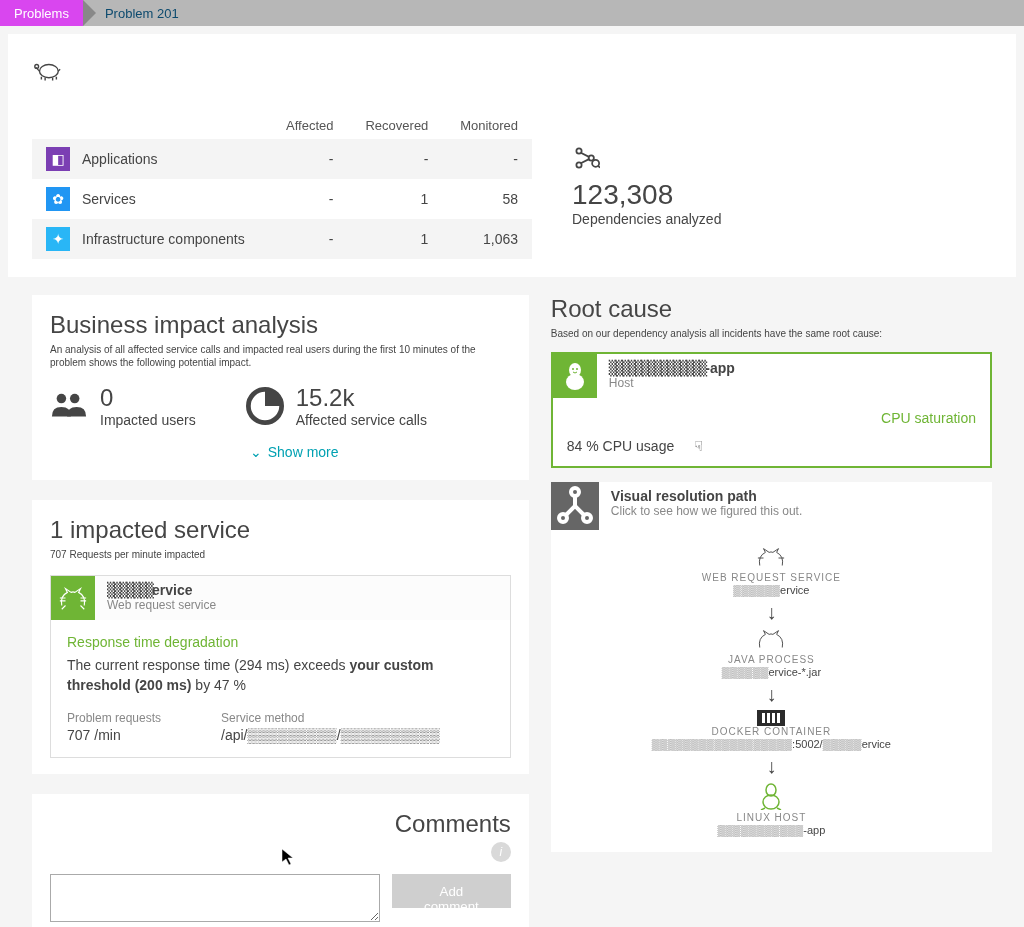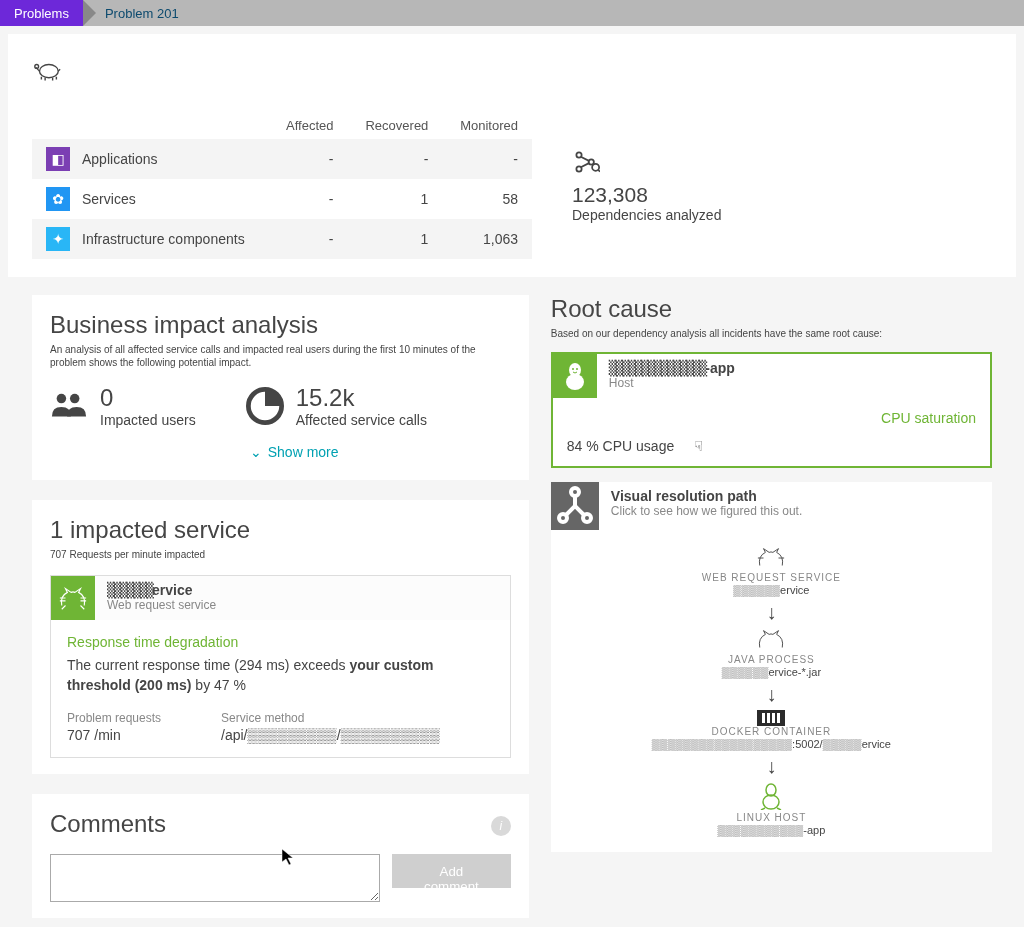--- a/index.html
+++ b/index.html
@@ -18,21 +18,21 @@
     font-size: 13px;
   }
   .breadcrumb-item {
     padding: 0 14px;
     color: #fff;
     height: 100%;
     display: flex;
     align-items: center;
     position: relative;
   }
-  .breadcrumb-item.active { background: #6d28d9; }
+  .breadcrumb-item.active { background: #d946ef; }
   .breadcrumb-item.active::after {
     content: "";
     position: absolute;
     right: -13px; top: 0;
     border-left: 13px solid #888;
     border-top: 13px solid transparent;
     border-bottom: 13px solid transparent;
   }
   .breadcrumb-item.current { color: #0c4a6e; padding-left: 22px;}
   
@@ -53,21 +53,21 @@
   .impact-table table { border-collapse: collapse; width: 500px;}
   .impact-table th { font-weight:400; color:#555; text-align:right; padding:6px 14px; font-size:13px;}
   .impact-table td { padding:8px 14px; text-align:right; font-size:14px;}
   .impact-table td.label { text-align:left; display:flex; align-items:center; gap:12px;}
   .impact-table tbody tr:nth-child(odd){ background:#f4f4f4;}
   .cat-icon { width:24px; height:24px; display:inline-flex; align-items:center; justify-content:center; color:#fff; font-size:14px;}
   .ci-app { background:#7b3fb3;}
   .ci-svc { background:#2196f3;}
   .ci-inf { background:#29b6f6;}
   .deps { display:flex; flex-direction:column; }
-  .deps-num { font-size:21px; color:#454545; margin-top:4px;}
+  .deps-num { font-size:28px; color:#454545; margin-top:4px;}
   .deps-label{ color:#454545; }
   .deps-icon svg{ width:28px; height:28px; stroke:#454545;}
 
   .cols { display:flex; gap:18px; align-items:flex-start; padding: 0 24px;}
   .col-left { flex:0 0 480px; }
   .col-right { flex:1; }
   .panel { background:#fff; padding:16px 18px; margin-bottom:20px; }
   .panel h2 { font-size:24px; font-weight:300; color:#454545; margin-bottom:4px;}
   .panel .sub { font-size:10px; color:#454545; margin-bottom:12px; line-height:1.35;}
   .bia-stats { display:flex; gap:50px; margin-top:14px;}
@@ -110,21 +110,21 @@
   .vrp-sub{ font-size:12px; color:#888;}
   .vrp-body{ padding:16px 0; display:flex; flex-direction:column; align-items:center; gap:4px;}
   .vrp-node{ text-align:center; font-size:10px; color:#454545;}
   .vrp-node .nlabel{ letter-spacing:1px; color:#888;}
   .vrp-node .nname{ font-size:11px; margin-top:1px;}
   .arrow-down{ font-size:20px; color:#454545; line-height:0.8; margin:4px 0;}
   .barcode{ width:28px; height:16px; background:#2b2b2b; display:inline-flex; align-items:center; justify-content:center; gap:2px;}
   .barcode span{ width:3px; height:10px; background:#fff;}
   .tux{ width:24px; height:28px;}
 
-  .comments-head{ display:flex; justify-content:space-between; align-items:center;}
+  .comments-head{ display:flex; justify-content:space-between; align-items:flex-end;flex-direction:column;}
   .info-icon{ width:20px; height:20px; border-radius:50%; background:#d9d9d9; color:#fff; display:flex; align-items:center; justify-content:center; font-size:12px; font-style:italic;}
   .comment-row{ display:flex; gap:12px; margin-top:12px;}
   .comment-box{ flex:0 0 330px; height:48px; border:1px solid #aaa; background:#fff;}
   .add-btn{ background:#cfcfcf; color:#fff; border:none; padding:10px 32px; height:34px;}
   .cursor{ position:absolute; pointer-events:none;}
   svg.cat-svg{ width:30px; height:24px;}
 </style>
 </head>
 <body>
 

